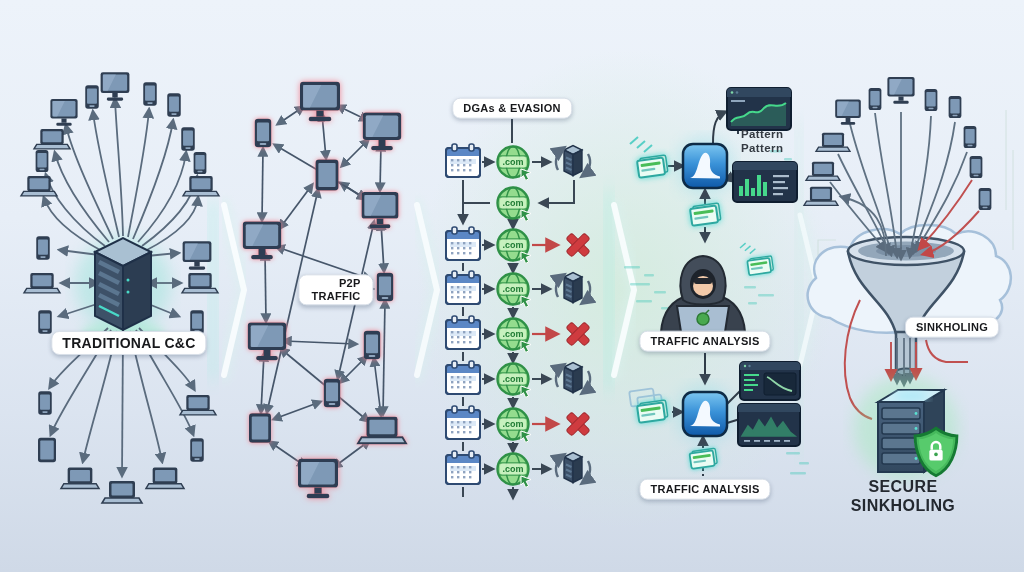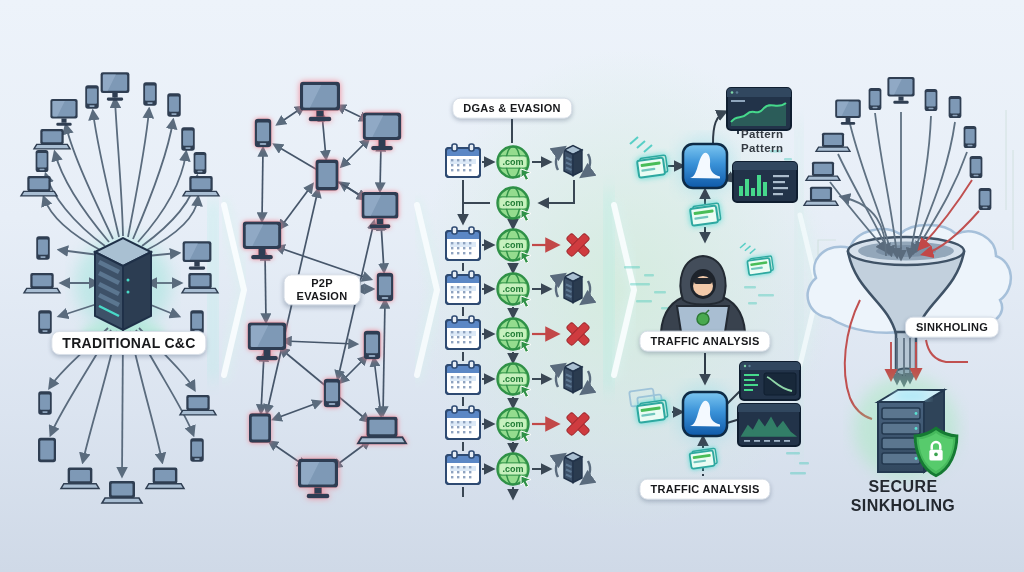--- a/index.html
+++ b/index.html
@@ -599,23 +599,23 @@
     </g>
   </g>
   <use href="#i-shield" transform="translate(936,452) scale(.95)"></use>
 </g>
 </svg>
 
 <div class="lbl" style="left:129px;top:343px;font-size:14px;">
   <span>TRADITIONAL C&amp;C</span>
 </div>
 
-<div class="lbl two" style="left:322px;top:290px;">
+<div class="lbl two" style="left:336px;top:290px;text-align:right;">
   <span>P2P</span>
-  <span>EVASION</span>
+  <span>TRAFFIC</span>
 </div>
 
 <div class="lbl" style="left:512px;top:108px;">
   <span>DGAs &amp; EVASION</span>
 </div>
 
 <div class="caption left" style="left:741px;top:142px;font-size:11.5px;color:#343a42;">
   <span>Pattern</span>
   <span>Pattern</span>
 </div>

